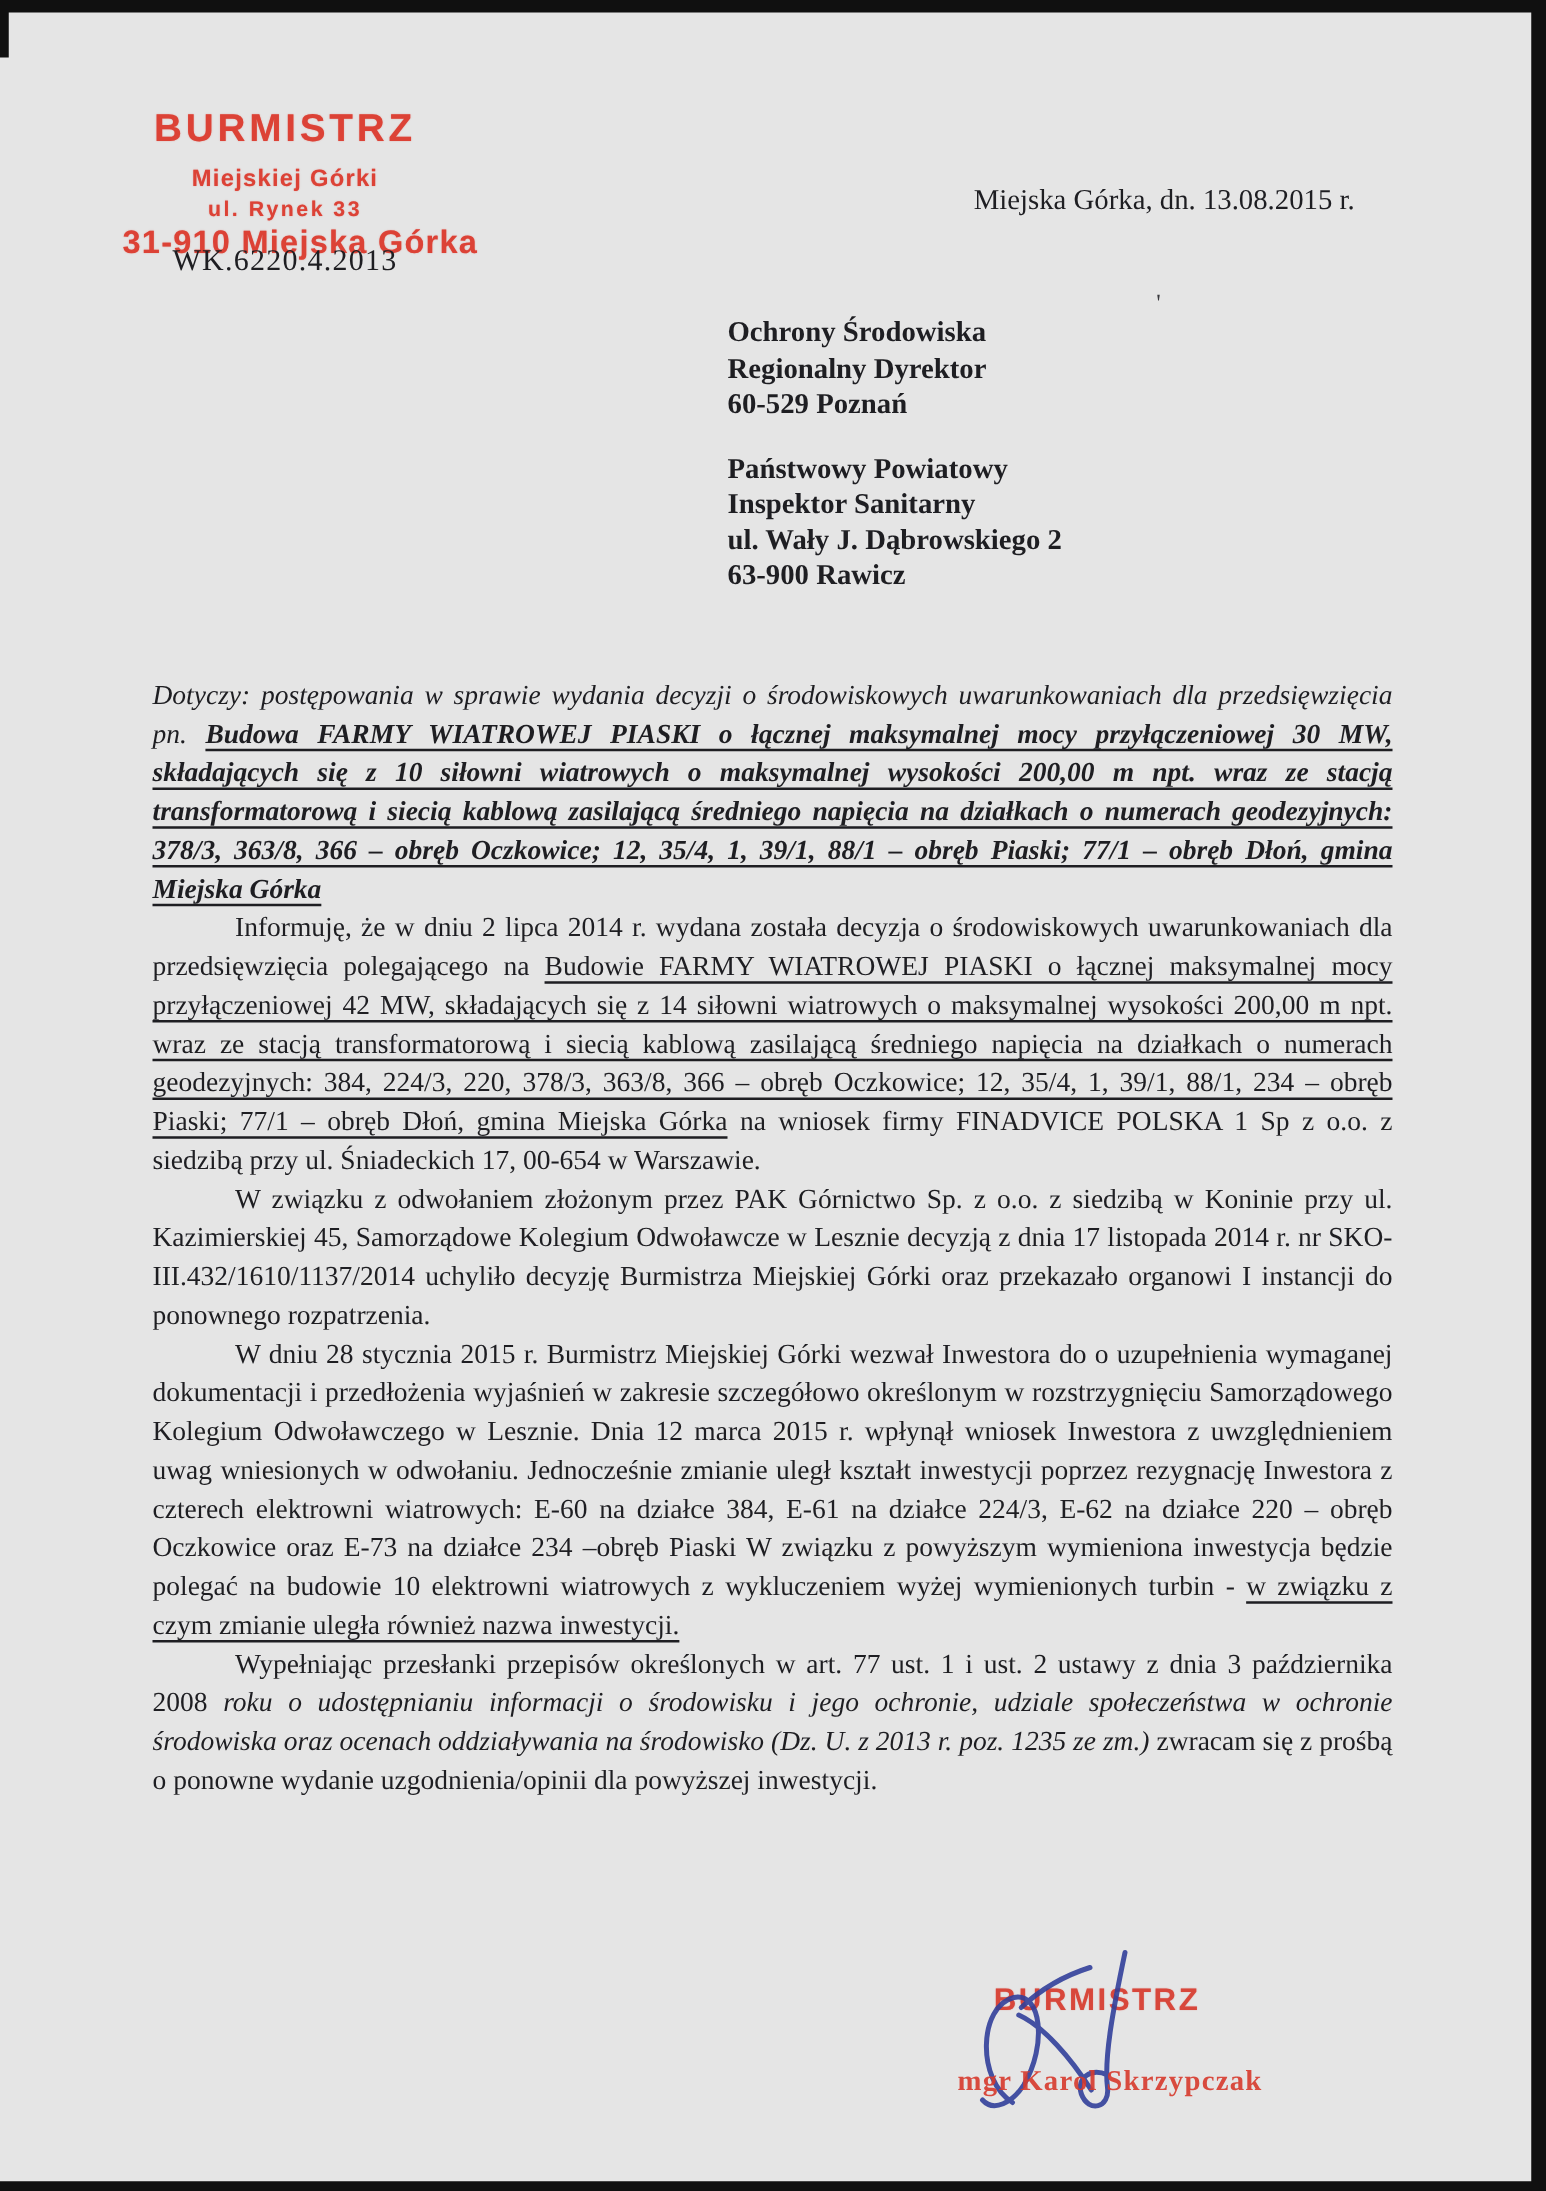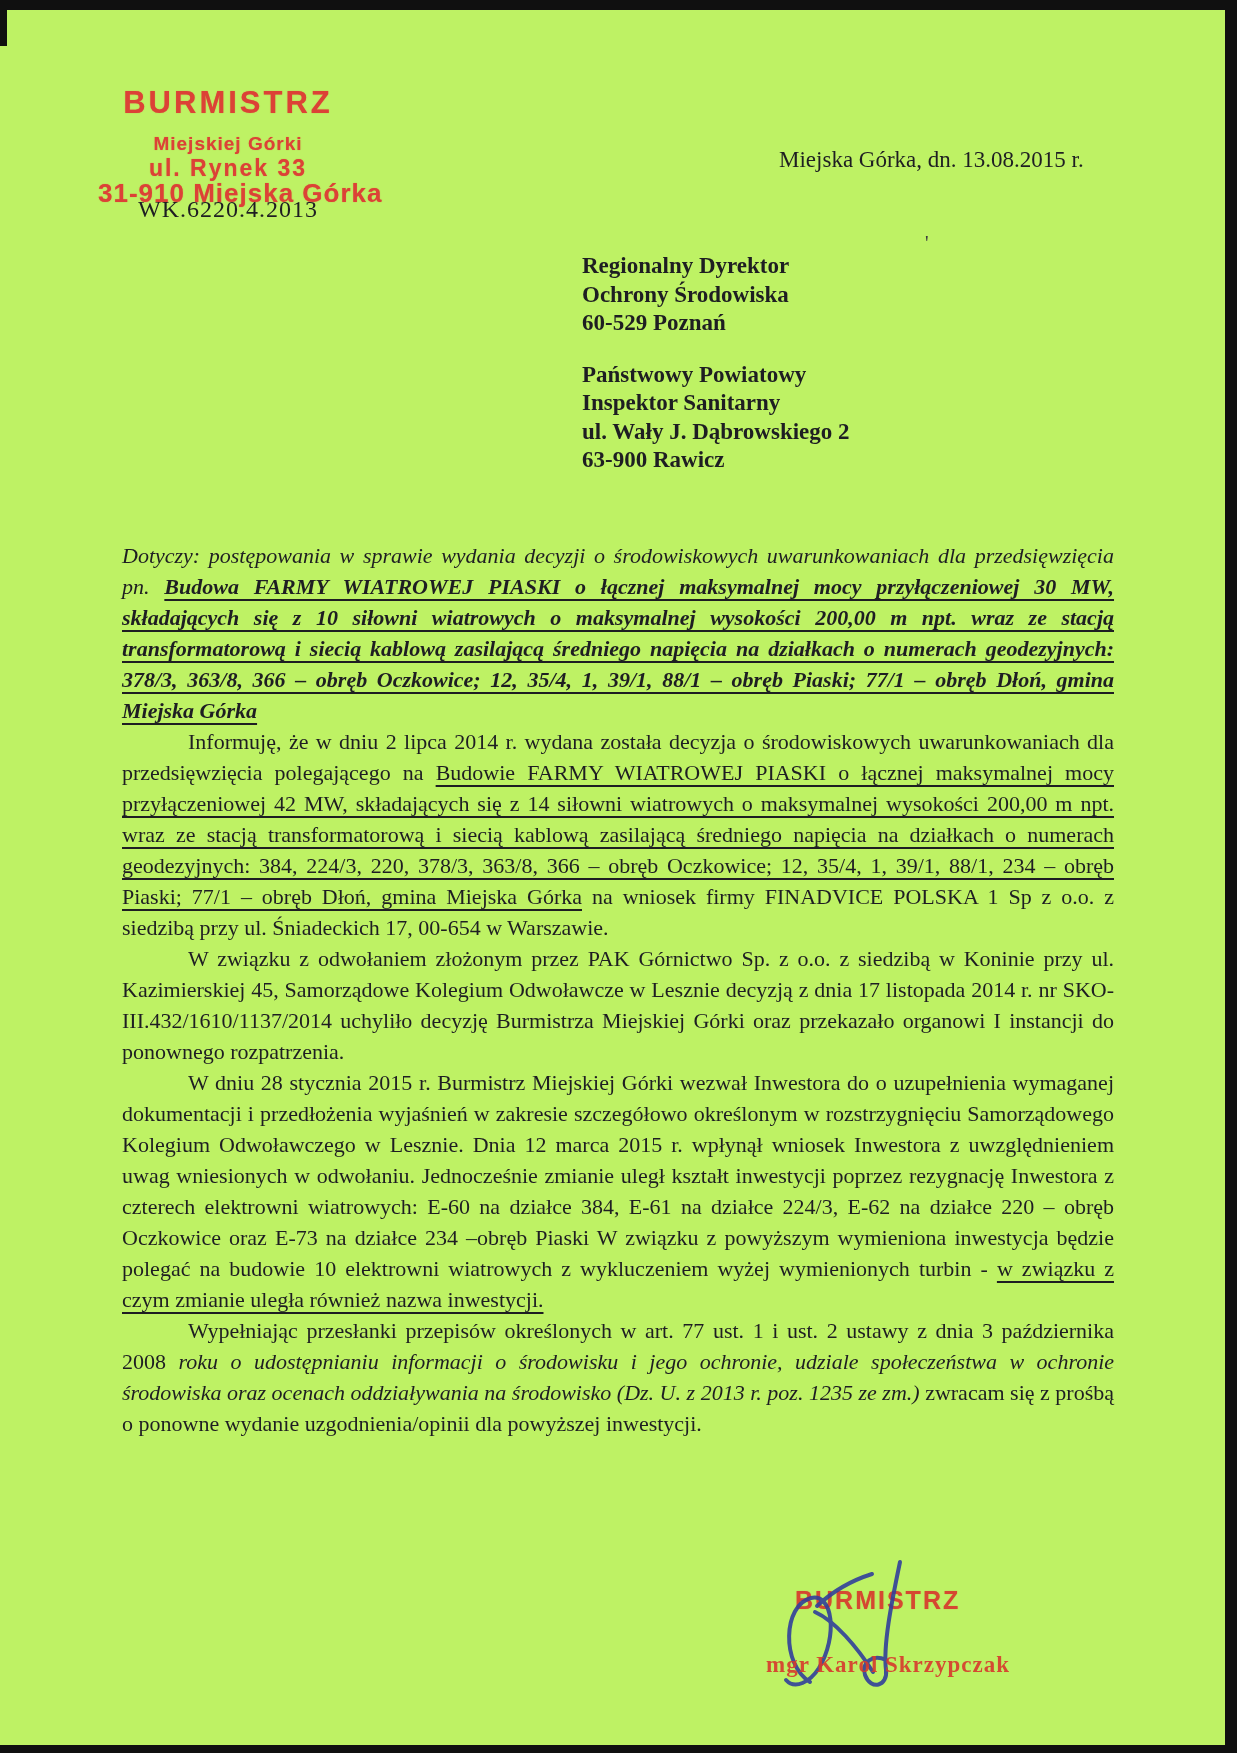--- a/index.html
+++ b/index.html
@@ -1,42 +1,42 @@
 <!DOCTYPE html>
 <html><head>
 <meta charset="utf-8">
 <style>
   html, body { margin: 0; padding: 0; background: #555; }
   .page {
     position: relative;
     width: 1237px;
     height: 1753px;
     margin: 0 auto;
-    background: #bef264;
+    background: #e5e5e5;
     font-family: "Liberation Serif", serif;
     color: #1e1e22;
     overflow: hidden;
   }
   
   .edge { position: absolute; background: #101010; }
   .edge-top    { top: 0; left: 0; width: 100%; height: 10px; }
   .edge-right  { top: 0; right: 0; width: 12px; height: 100%; }
   .edge-bottom { bottom: 0; left: 0; width: 100%; height: 8px; }
   .edge-left   { top: 0; left: 0; width: 7px; height: 46px; }
 
   
   .stamp {
     position: absolute; left: 98px; top: 88px; width: 260px;
     text-align: center; color: #dc4236;
     font-family: "Liberation Sans", sans-serif; font-weight: bold;
     text-shadow: 0 0 1px rgba(220,66,54,.55);
   }
   .stamp-l1 { font-size: 31px; letter-spacing: 3px; line-height: 30px; }
   .stamp-l2 { font-size: 19px; letter-spacing: 1px; line-height: 24px; margin-top: 14px; }
-  .stamp-l3 { font-size: 23px; letter-spacing: 2px; line-height: 24px; }
+  .stamp-l3 { font-size: 17px; letter-spacing: 2px; line-height: 24px; }
   .stamp-l4 { font-size: 26px; letter-spacing: 1px; line-height: 26px; white-space: nowrap; }
 
   .ref  { position: absolute; left: 138px; top: 196px; font-size: 24px; letter-spacing: 1px; }
   .date { position: absolute; left: 779px; top: 147px; font-size: 23px; }
   .artifact { position: absolute; left: 925px; top: 232px; font-size: 20px; color: #3a3a3e; }
 
   
   .recipients { position: absolute; left: 582px; top: 252px; font-weight: bold; font-size: 23px; line-height: 28.5px; }
   .rec2 { margin-top: 23px; }
 
@@ -82,22 +82,22 @@
     <div class="stamp-l3">ul. Rynek 33</div>
     <div class="stamp-l4">31-910 Miejska Górka</div>
   </div>
 
   <div class="ref">WK.6220.4.2013</div>
   <div class="date">Miejska Górka, dn. 13.08.2015 r.</div>
   <div class="artifact">'</div>
 
   <div class="recipients">
     <div class="rec">
+      <div>Ochrony Środowiska</div>
       <div>Regionalny Dyrektor</div>
-      <div>Ochrony Środowiska</div>
       <div>60-529 Poznań</div>
     </div>
     <div class="rec rec2">
       <div>Państwowy Powiatowy</div>
       <div>Inspektor Sanitarny</div>
       <div>ul. Wały J. Dąbrowskiego 2</div>
       <div>63-900 Rawicz</div>
     </div>
   </div>
 

